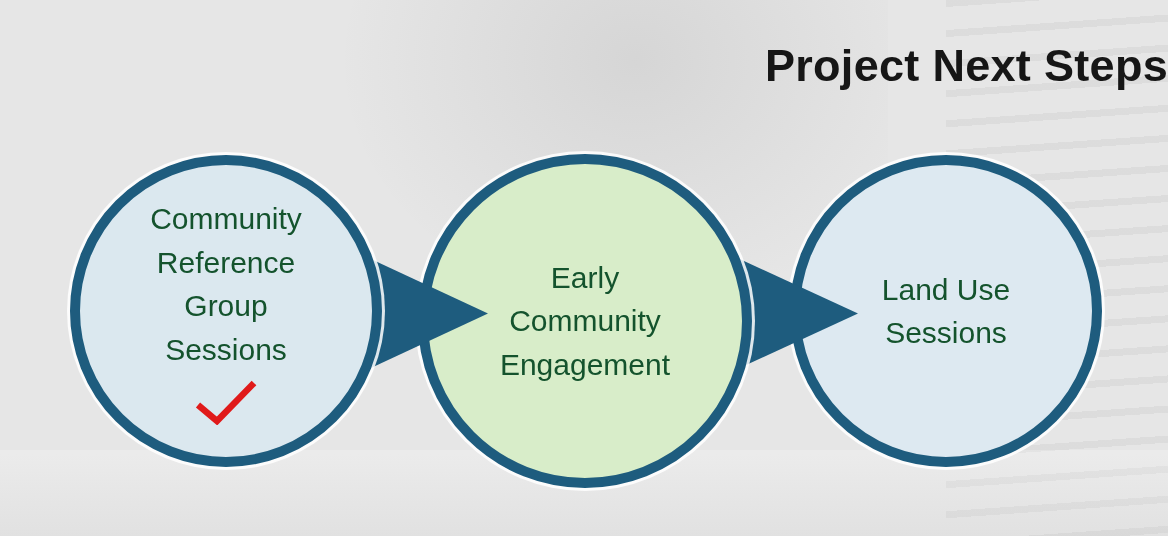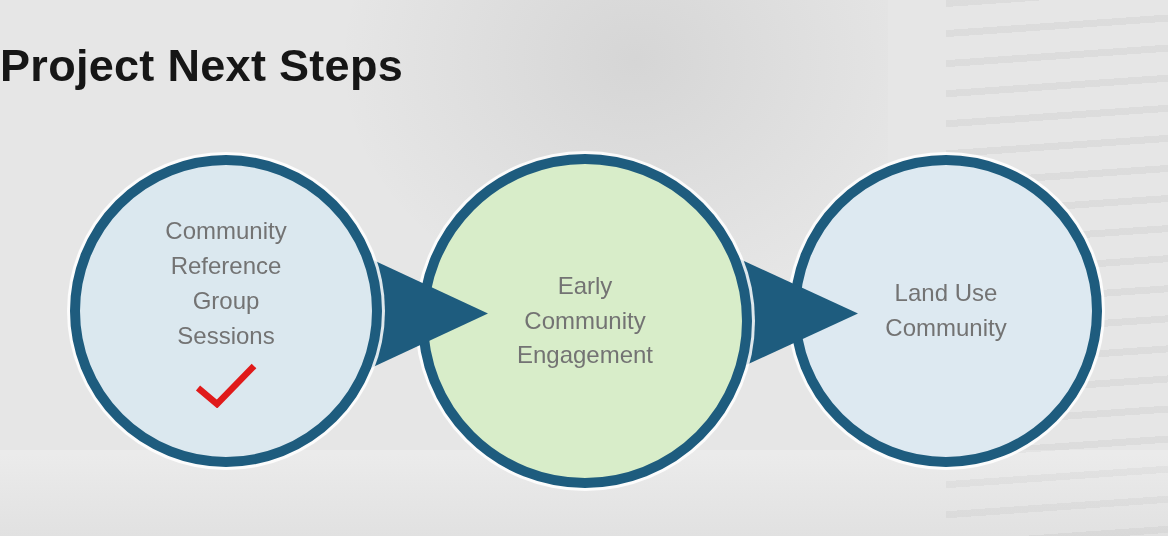--- a/index.html
+++ b/index.html
@@ -24,43 +24,43 @@
     position: absolute; right: 0; top: 0; width: 19%; height: 100%;
     background: repeating-linear-gradient(176deg, rgba(90,90,90,0.07) 0 7px, rgba(0,0,0,0) 7px 30px);
   }
   .bg-ground {
     position: absolute; left: 0; bottom: 0; width: 100%; height: 16%;
     background: linear-gradient(rgba(255,255,255,0.22), rgba(190,190,190,0.12));
   }
 
   .title {
     position: absolute; top: 40px; left: 0; right: 0;
-    text-align: left;
+    text-align: right;
     font-size: 45px;
     color: #161616;
     z-index: 10;
     letter-spacing: 0.3px;
   }
 
   .circle {
     position: absolute;
     border-radius: 50%;
     border: 10px solid #1e5c7e;
     box-shadow: 0 0 0 3px rgba(255,255,255,0.85);
     display: flex;
     flex-direction: column;
     align-items: center;
     justify-content: center;
     text-align: center;
   }
   .circle-text {
     white-space: pre-line;
-    font-size: 24px;
+    font-size: 30px;
     line-height: 1.45;
-    color: #737373;
+    color: #14532d;
     padding: 0 14px;
   }
   .circle-1 { left: 70px;  top: 155px; width: 312px; height: 312px; z-index: 5; }
   .circle-2 { left: 418px; top: 154px; width: 334px; height: 334px; z-index: 3; }
   .circle-3 { left: 790px; top: 155px; width: 312px; height: 312px; z-index: 1; }
 
   .arrow {
     position: absolute;
     clip-path: polygon(0 0, 100% 50%, 0 100%);
     background-color: #1e5c7e;
@@ -97,16 +97,16 @@
   </div>
 
   <div class="circle circle-2" style="background-color: rgb(216, 237, 201);">
     <span class="circle-text">Early
 Community
 Engagement</span>
   </div>
 
   <div class="circle circle-3" style="background-color: rgb(221, 233, 241);">
     <span class="circle-text">Land Use
-Community</span>
+Sessions</span>
   </div>
 
 </div>
 
 </body></html>

